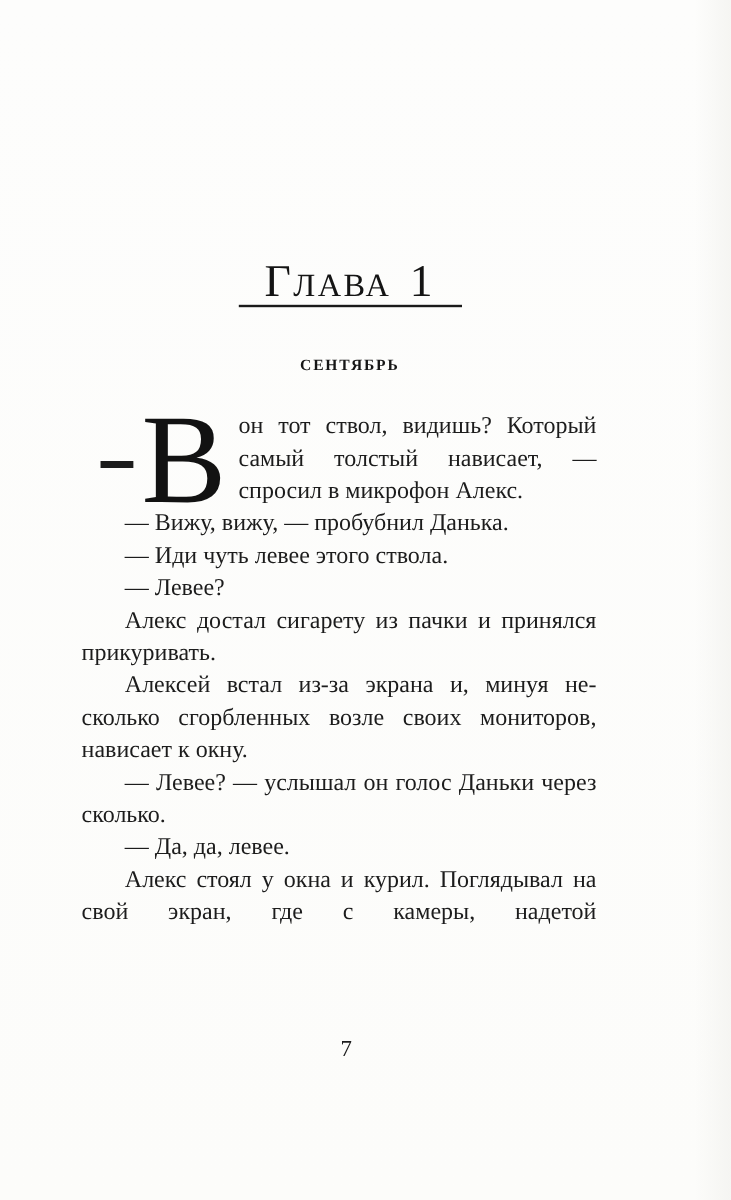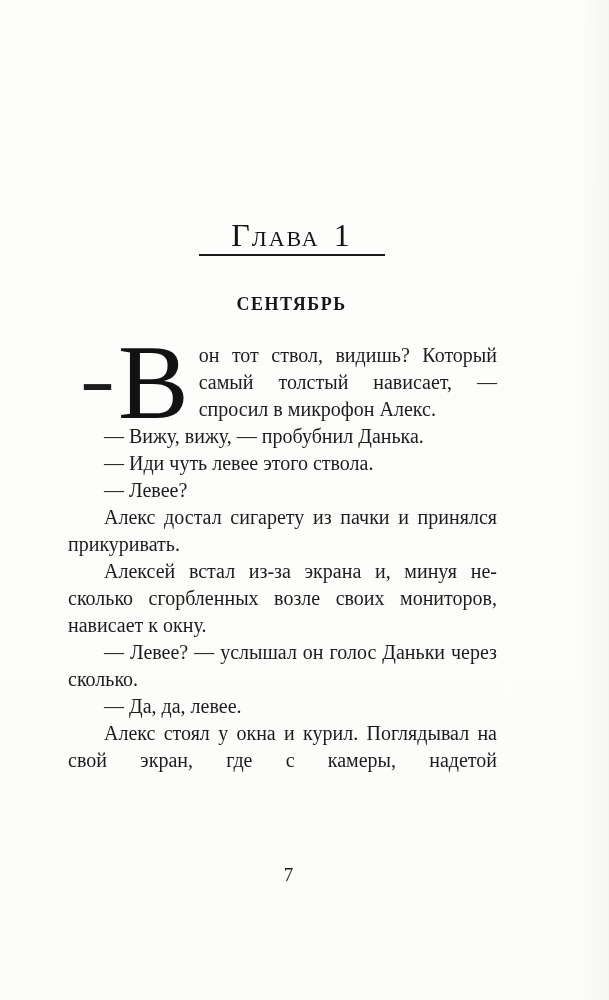--- a/index.html
+++ b/index.html
@@ -12,37 +12,37 @@
     background-color:#fdfdfc;
     font-family:"Liberation Serif","DejaVu Serif",serif;
     color:#1b1b1b;
     overflow:hidden;
   }
   .content {
     position:absolute; left:68px; top:0; width:429px;
   }
   .chapter-title {
     margin:219px 0 0 0;
-    font-size:32px; font-weight:400;
+    font-size:38px; font-weight:400;
     font-variant:small-caps;
     letter-spacing:2px; word-spacing:4px;
     line-height:32px;
     text-align:center;
     transform:translateX(9px);
     color:#141414;
   }
   .title-rule {
     width:186px; height:0;
     margin:3px auto 0 auto;
     border-top:2.5px solid #1a1a1a;
     transform:translateX(9px);
   }
   .chapter-subtitle {
     margin-top:37px;
-    font-size:18px; font-weight:700;
+    font-size:13px; font-weight:700;
     letter-spacing:1.5px;
     line-height:22px;
     text-align:center;
     transform:translateX(9px);
     color:#161616;
   }
   .body {
     margin-top:27px;
     font-size:20px;
     line-height:27px;

